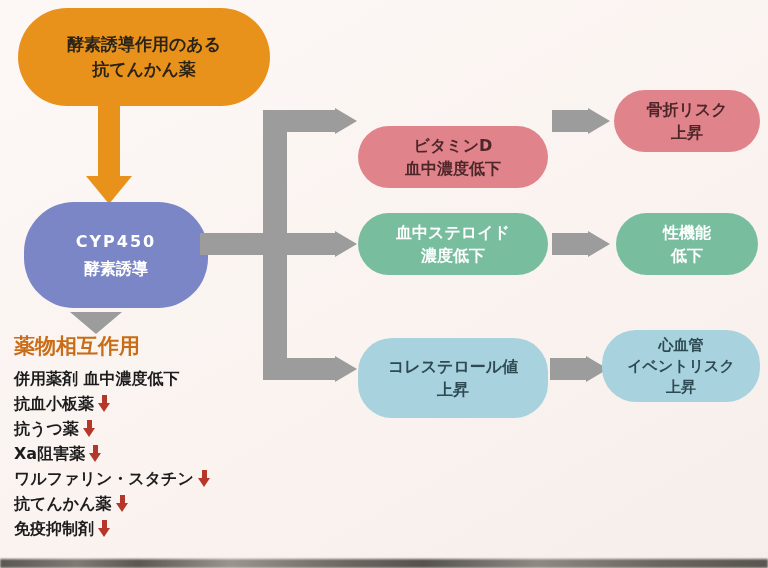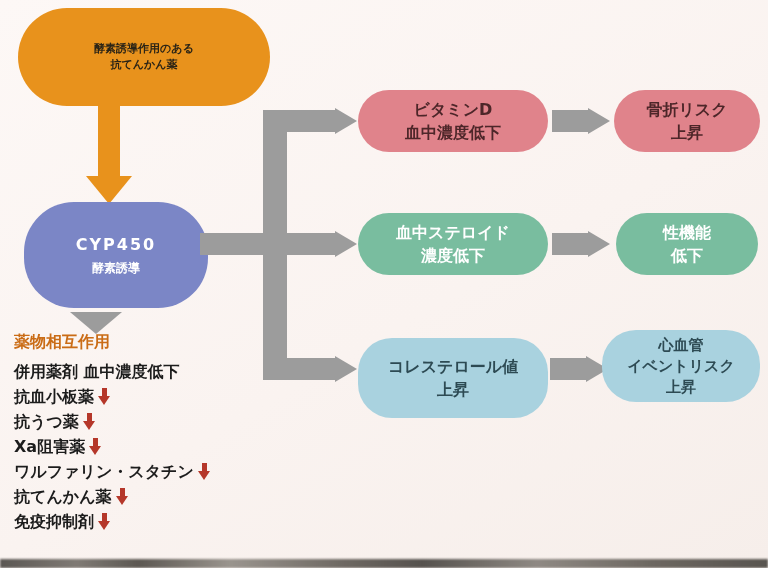--- a/index.html
+++ b/index.html
@@ -6,24 +6,24 @@
   .canvas {
     position:relative; width:768px; height:568px; overflow:hidden;
     background:linear-gradient(150deg,#fdf8f6 0%,#faf3f0 55%,#f6eeea 100%);
     font-family:"DejaVu Sans","Liberation Sans",sans-serif;
   }
   .pill {
     position:absolute; display:flex; flex-direction:column;
     align-items:center; justify-content:center; text-align:center;
     font-weight:bold; border-radius:50px; line-height:1.45;
   }
-  .title-box { left:18px; top:8px; width:252px; height:98px; font-size:11px; color:#2b2416; }
+  .title-box { left:18px; top:8px; width:252px; height:98px; font-size:17px; color:#2b2416; }
   .cyp-box   { left:24px; top:202px; width:184px; height:106px; color:#ffffff; }
   .cyp-title { font-size:16px; letter-spacing:2px; }
-  .cyp-sub   { font-size:12px; margin-top:4px; }
+  .cyp-sub   { font-size:16px; margin-top:4px; }
 
   .effect-box, .outcome-box { font-size:16px; border-radius:34px; }
   .fx1 { left:358px; top:90px;  width:190px; height:62px; color:#4d2629; }
   .fx2 { left:358px; top:213px; width:190px; height:62px; color:#ffffff; }
   .fx3 { left:358px; top:338px; width:190px; height:80px; color:#2d4a53; }
   .oc1 { left:614px; top:90px;  width:146px; height:62px; color:#4d2629; }
   .oc2 { left:616px; top:213px; width:142px; height:62px; color:#ffffff; }
   .oc3 { left:602px; top:330px; width:158px; height:72px; color:#2d4a53; font-size:15px; line-height:1.4; }
 
   
@@ -36,21 +36,21 @@
   .gray-down-head { position:absolute; left:70px; top:312px; width:0; height:0;
       border-left:26px solid transparent; border-right:26px solid transparent; border-top:22px solid #9c9c9c; }
 
   
   .gbar { position:absolute; background:#9c9c9c; }
   .ghead { position:absolute; width:0; height:0;
       border-top:13px solid transparent; border-bottom:13px solid transparent; border-left:22px solid #9c9c9c; }
 
   
   .ix { position:absolute; left:14px; top:332px; width:350px; }
-  .ix-header { font-size:16px; font-weight:bold; color:#ca6c16; margin:0 0 6px 0;font-family:Liberation Mono, monospace; }
+  .ix-header { font-size:21px; font-weight:bold; color:#ca6c16; margin:0 0 6px 0;font-family:Liberation Mono, monospace; }
   .ix-line { font-size:16px; font-weight:bold; color:#1c1c1c; line-height:25px; white-space:nowrap; }
 
   
   .red-down-arrow { display:inline-block; position:relative; width:13px; height:17px; margin-left:4px; vertical-align:-3px; }
   .red-down-arrow::before { content:""; position:absolute; left:4px; top:0; width:5px; height:9px; background:#b5372a; }
   .red-down-arrow::after  { content:""; position:absolute; left:0; top:8px; width:0; height:0;
       border-left:6.5px solid transparent; border-right:6.5px solid transparent; border-top:9px solid #b5372a; }
 
   
   .scan-edge { position:absolute; left:0; bottom:0; width:100%; height:9px; opacity:.85; filter:blur(1px);
@@ -79,21 +79,21 @@
   <div class="gray-down-head"></div>
 
   <div class="gbar" style="left:263px;top:110px;width:24px;height:270px;"></div>
   <div class="gbar" style="left:263px;top:110px;width:72px;height:22px;"></div>
   <div class="ghead" style="left:335px;top:108px;"></div>
   <div class="gbar" style="left:200px;top:233px;width:135px;height:22px;"></div>
   <div class="ghead" style="left:335px;top:231px;"></div>
   <div class="gbar" style="left:263px;top:358px;width:72px;height:22px;"></div>
   <div class="ghead" style="left:335px;top:356px;"></div>
 
-  <div class="pill effect-box fx1" style="background-color: rgb(224, 131, 139);">
+  <div class="pill effect-box fx1" style="background-color: rgb(224, 131, 139); margin-top: 36px;">
     <span>ビタミンD</span>
     <span>血中濃度低下</span>
   </div>
   <div class="pill effect-box fx2" style="background-color: rgb(121, 189, 159);">
     <span>血中ステロイド</span>
     <span>濃度低下</span>
   </div>
   <div class="pill effect-box fx3" style="background-color: rgb(169, 210, 223);">
     <span>コレステロール値</span>
     <span>上昇</span>

